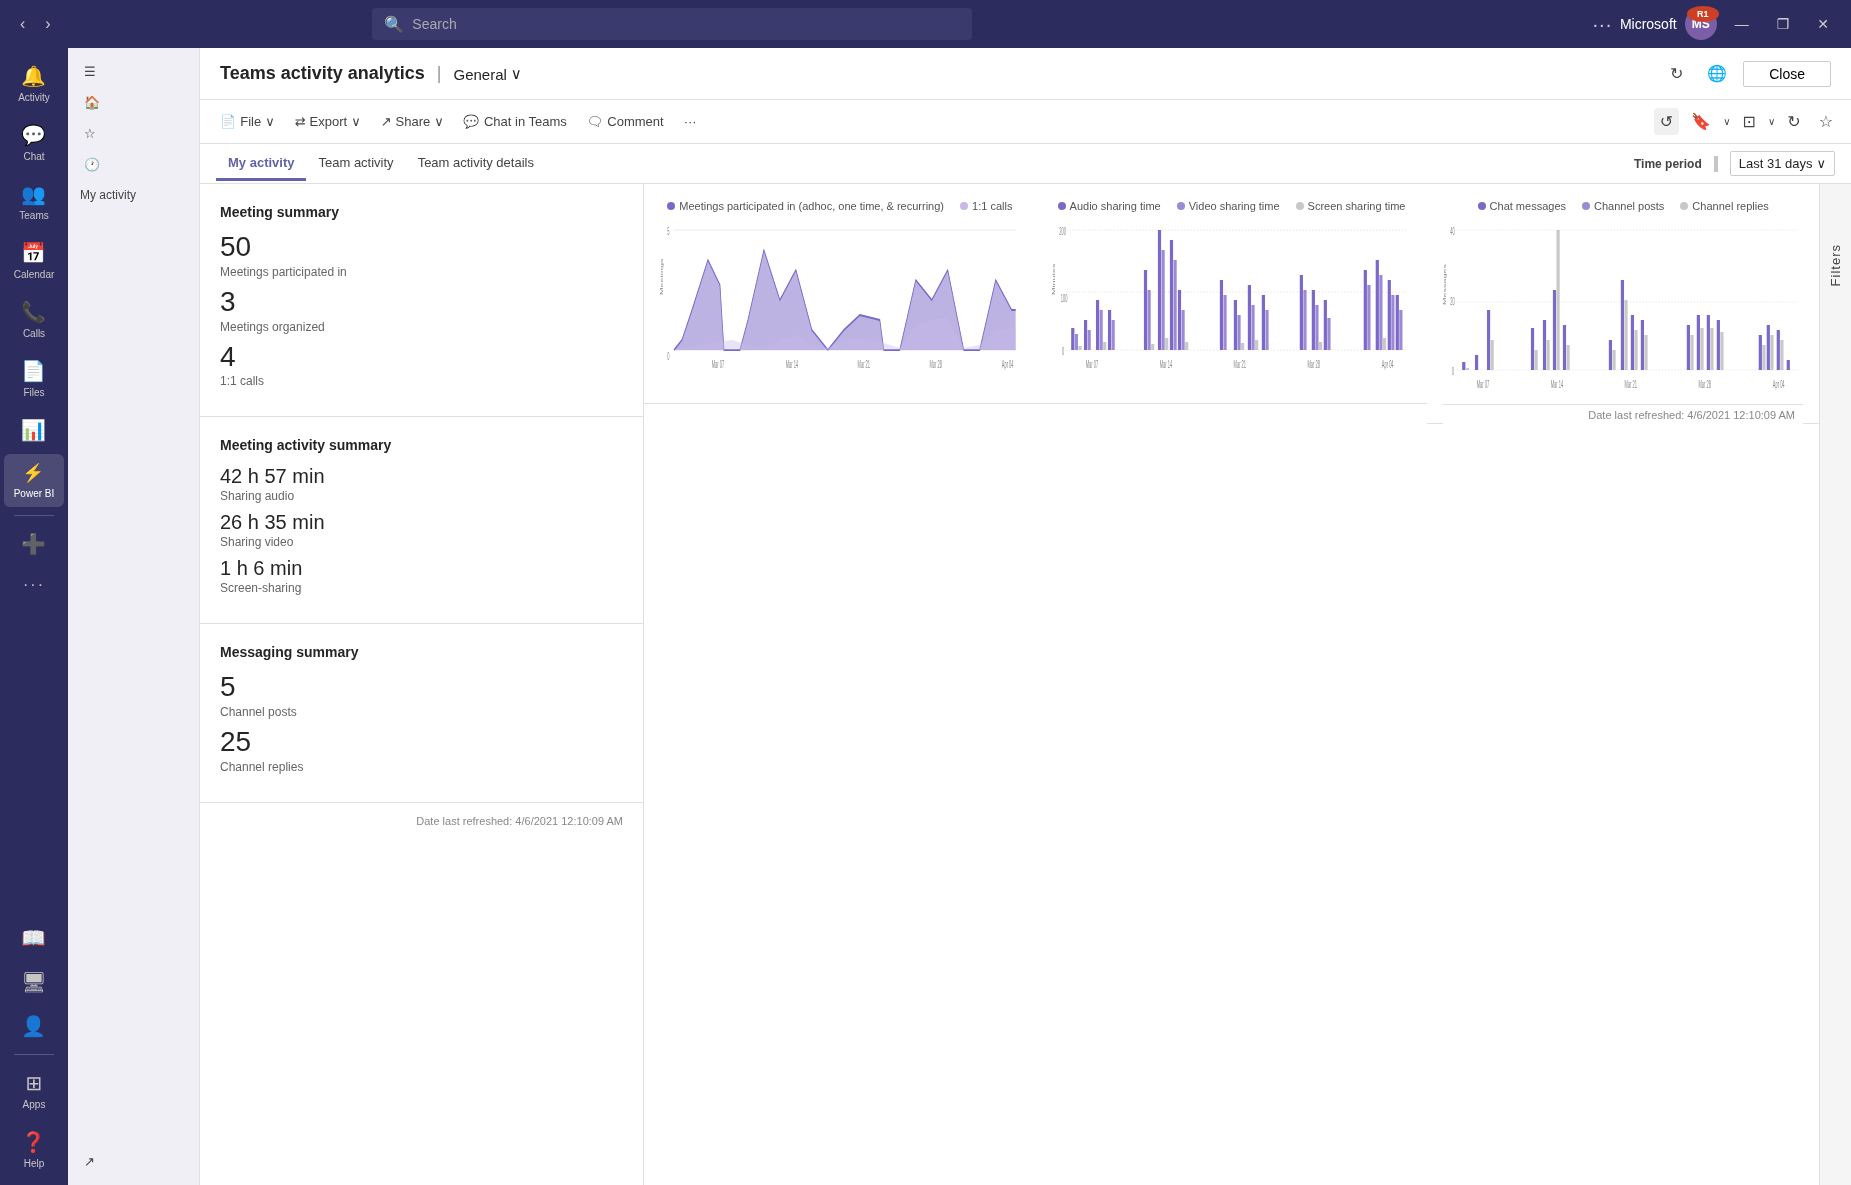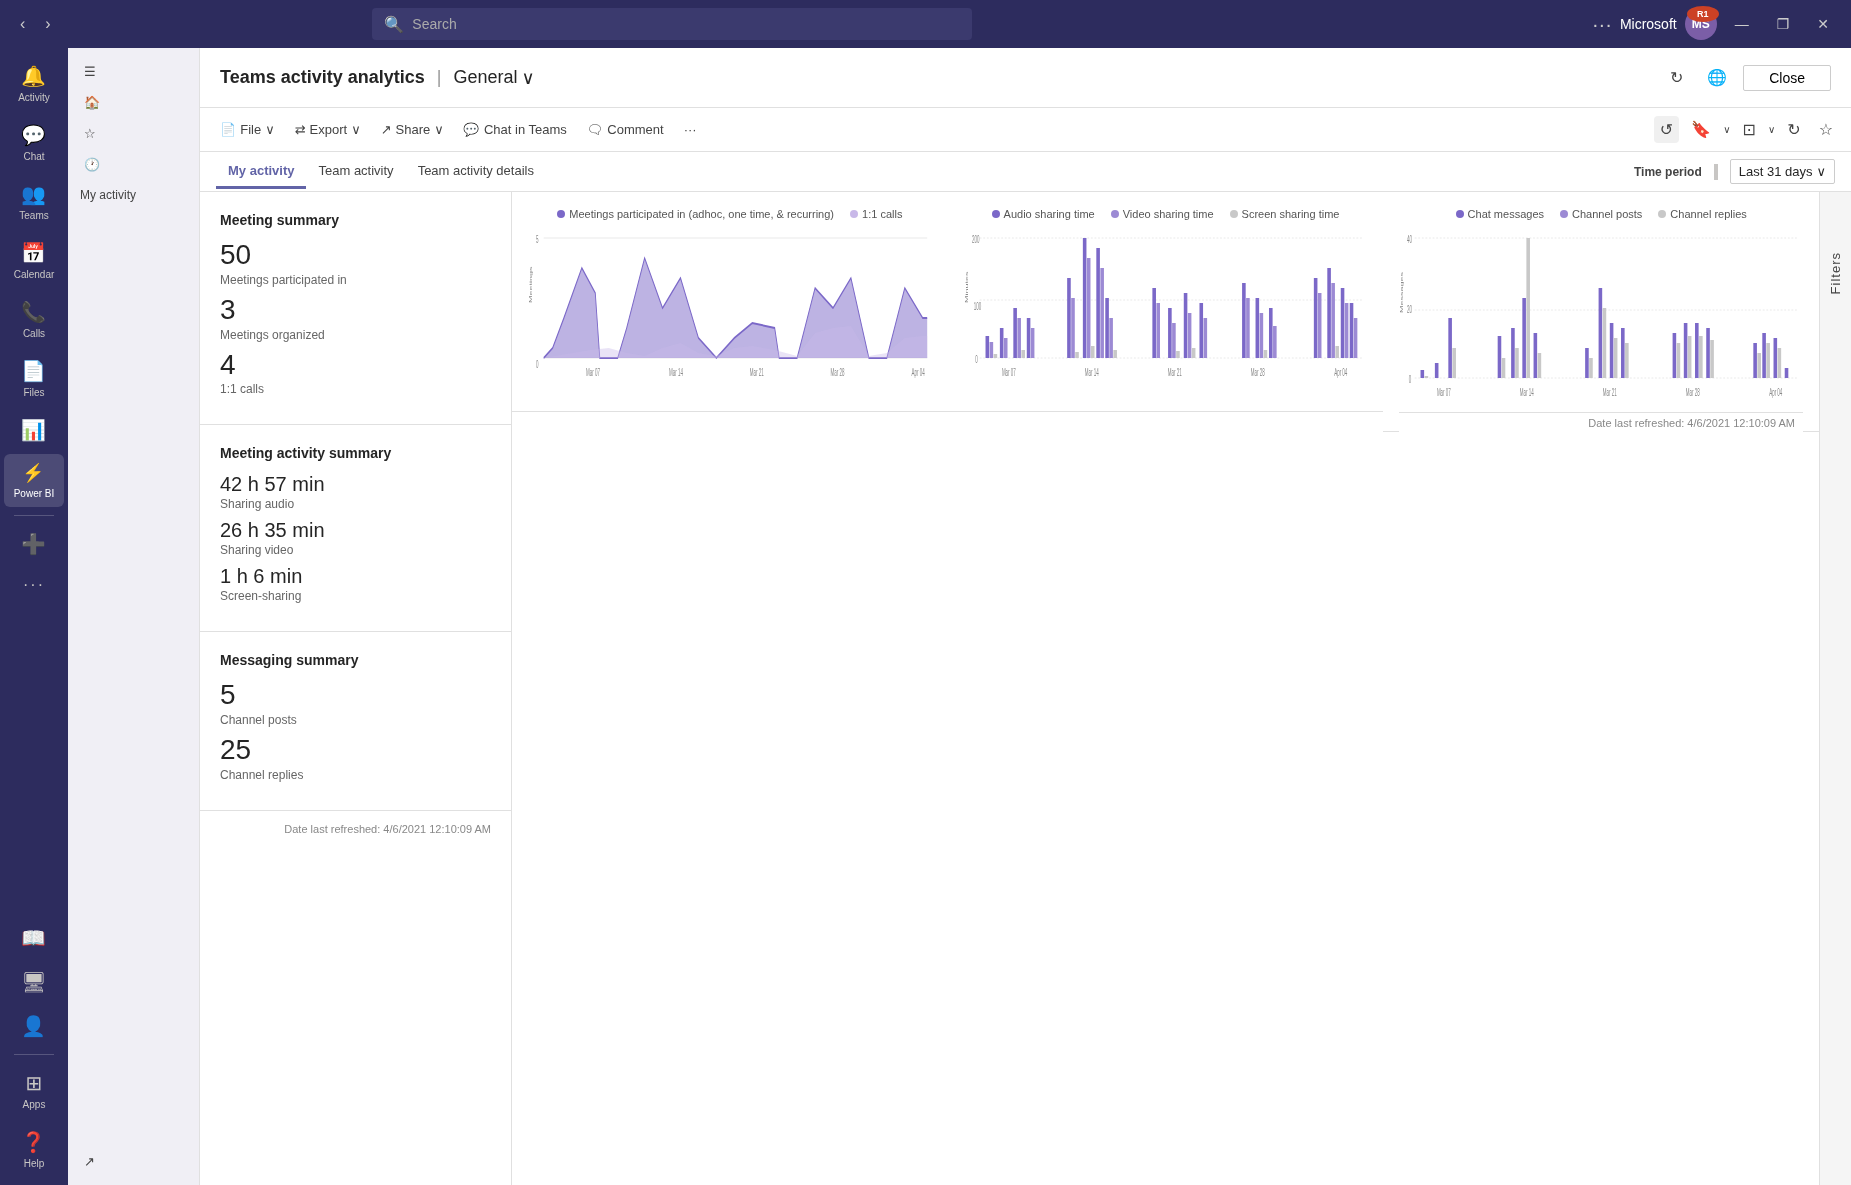--- a/index.html
+++ b/index.html
@@ -66,28 +66,28 @@
       cursor: pointer; color: #444; font-size: 13px; border-radius: 4px; margin: 0 4px;
     }
 
     
     .content-area {
       flex: 1; background: #fff; display: flex; flex-direction: column; overflow: hidden;
     }
 
     
     .content-header {
-      display: flex; align-items: center; padding: 0 20px; height: 60px;
+      display: flex; align-items: center; padding: 0 20px; height: 52px;
       border-bottom: 1px solid #e0e0e0; background: #fff; gap: 12px;
     }
     .content-title { font-size: 18px; font-weight: 600; color: #252525; }
     .content-divider { color: #999; font-size: 18px; }
     .general-selector {
-      display: flex; align-items: flex-start; gap: 4px; cursor: pointer;
-      font-size: 18px; color: #252525;
+      display: flex; align-items: flex-end; gap: 4px; cursor: pointer;
+      font-size: 15px; color: #252525;
     }
     .content-header-right { margin-left: auto; display: flex; align-items: center; gap: 8px; }
     .header-icon-btn {
       background: transparent; border: none; cursor: pointer; color: #444;
       padding: 4px 8px; border-radius: 4px; font-size: 16px;
     }
     .close-btn {
       border: 1px solid #ccc; padding: 4px 25px; border-radius: 2px;
       background: #fff; cursor: pointer; font-size: 14px; font-weight: 500;
     }
@@ -125,21 +125,21 @@
     .time-period-select {
       display: flex; gap: 4px; cursor: pointer;
       font-size: 13px; color: #252525; padding: 4px 8px; border: 1px solid #ccc; border-radius: 2px;
     }
 
     
     .dashboard {
       display: flex; flex: 1; overflow: hidden;
     }
     .summary-panels {
-      width: 312px; display: flex; flex-direction: column; border-right: 1px solid #e0e0e0;
+      width: 444px; display: flex; flex-direction: column; border-right: 1px solid #e0e0e0;
       overflow-y: auto;
     }
     .summary-panel {
       padding: 20px; border-bottom: 1px solid #e0e0e0;
     }
     .summary-panel h3 { font-size: 14px; font-weight: 700; color: #252525; margin-bottom: 12px; }
     .metric { margin-bottom: 8px; }
     .metric .value { font-size: 28px; font-weight: 300; color: #252525; line-height: 1.1; }
     .metric .label { font-size: 12px; color: #666; margin-top: 2px; }
     .metric .value.medium { font-size: 20px; }

